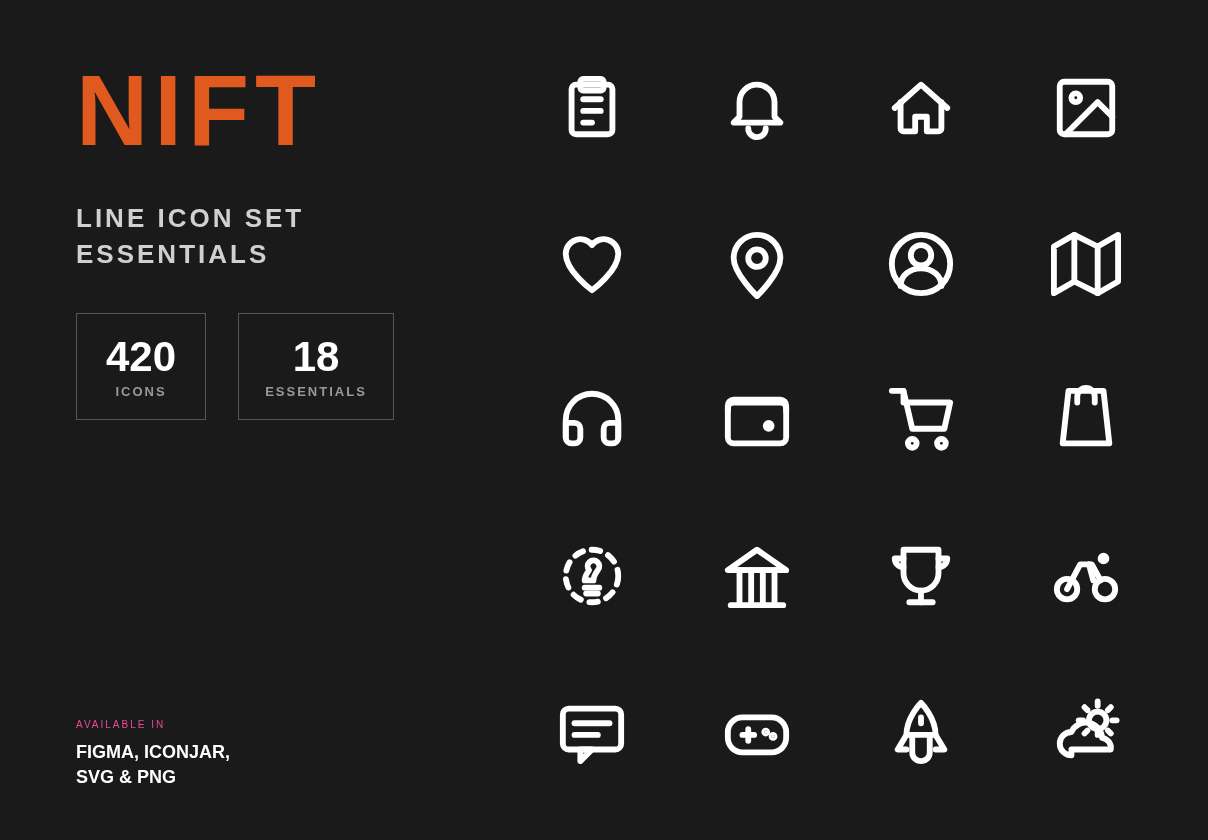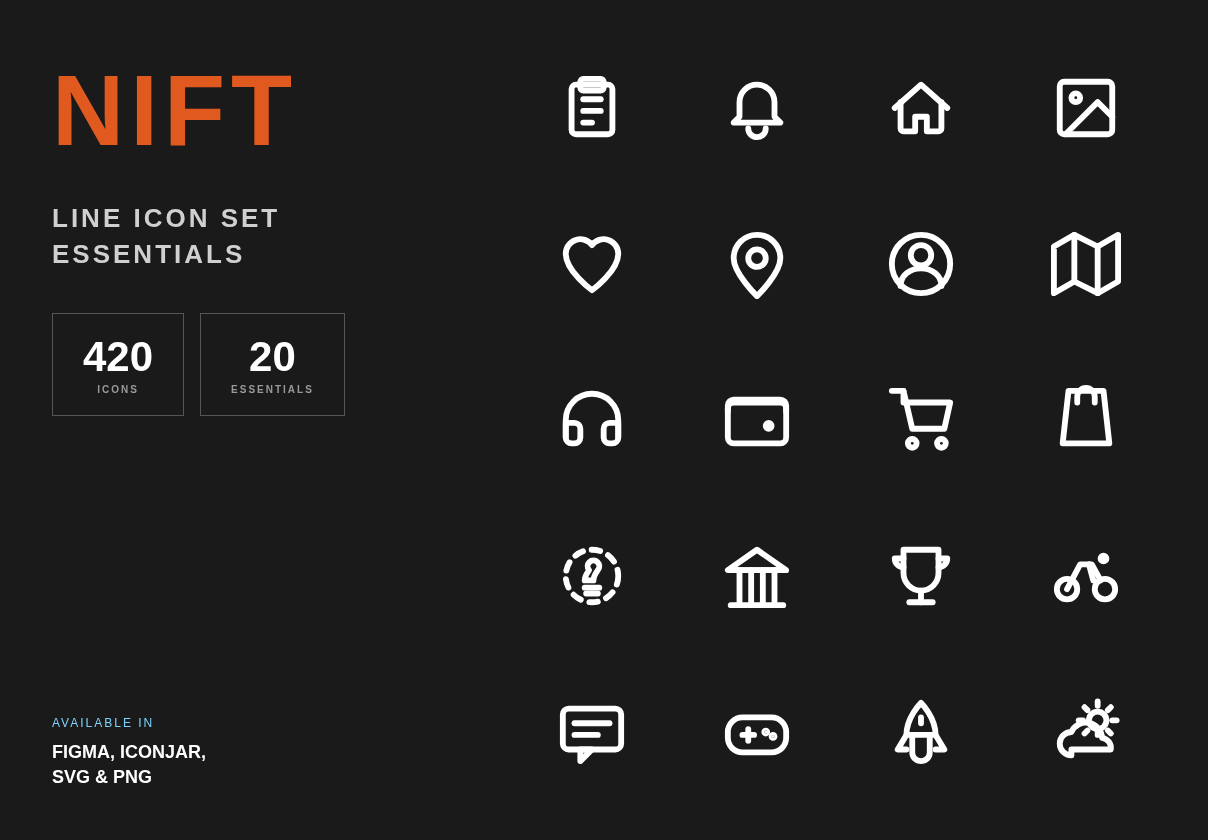--- a/index.html
+++ b/index.html
@@ -8,21 +8,21 @@
       background-color: #1a1a1a;
       width: 1208px;
       height: 840px;
       overflow: hidden;
       font-family: 'Arial', sans-serif;
       display: flex;
     }
 
     .left-panel {
       width: 470px;
-      padding: 50px 52px;
+      padding: 50px 76px;
       display: flex;
       flex-direction: column;
       justify-content: space-between;
     }
 
     .logo {
       font-size: 100px;
       font-weight: 900;
       letter-spacing: 6px;
       line-height: 1;
@@ -40,21 +40,21 @@
       font-size: 26px;
       font-weight: 700;
       letter-spacing: 3px;
       line-height: 1.4;
       margin-bottom: 40px;
       text-transform: uppercase;
     }
 
     .stats-row {
       display: flex;
-      gap: 16px;
+      gap: 32px;
       margin-bottom: 60px;
     }
 
     .stat-box {
       border: 1.5px solid #555;
       padding: 20px 30px;
       display: flex;
       flex-direction: column;
       align-items: center;
       min-width: 130px;
@@ -62,29 +62,29 @@
 
     .stat-number {
       color: #ffffff;
       font-size: 42px;
       font-weight: 700;
       line-height: 1.1;
     }
 
     .stat-label {
       color: #999;
-      font-size: 10px;
+      font-size: 13px;
       font-weight: 600;
       letter-spacing: 2px;
       margin-top: 4px;
     }
 
     .available-in {
-      color: #7dd3fc;
-      font-size: 12px;
+      color: #ec4899;
+      font-size: 10px;
       letter-spacing: 2px;
       font-weight: 500;
       text-transform: uppercase;
       margin-bottom: 10px;
       margin-top: auto;
     }
 
     .formats {
       color: #ffffff;
       font-size: 18px;
@@ -133,21 +133,21 @@
     <div>LINE ICON SET</div>
     <div>ESSENTIALS</div>
   </div>
 
   <div class="stats-row">
     <div class="stat-box">
       <span class="stat-number">420</span>
       <span class="stat-label">ICONS</span>
     </div>
     <div class="stat-box">
-      <span class="stat-number">20</span>
+      <span class="stat-number">18</span>
       <span class="stat-label">ESSENTIALS</span>
     </div>
   </div>
 
   <div class="available-in">AVAILABLE IN</div>
   <div class="formats">
     FIGMA, ICONJAR,<br>SVG &amp; PNG
   </div>
 </div>
 

